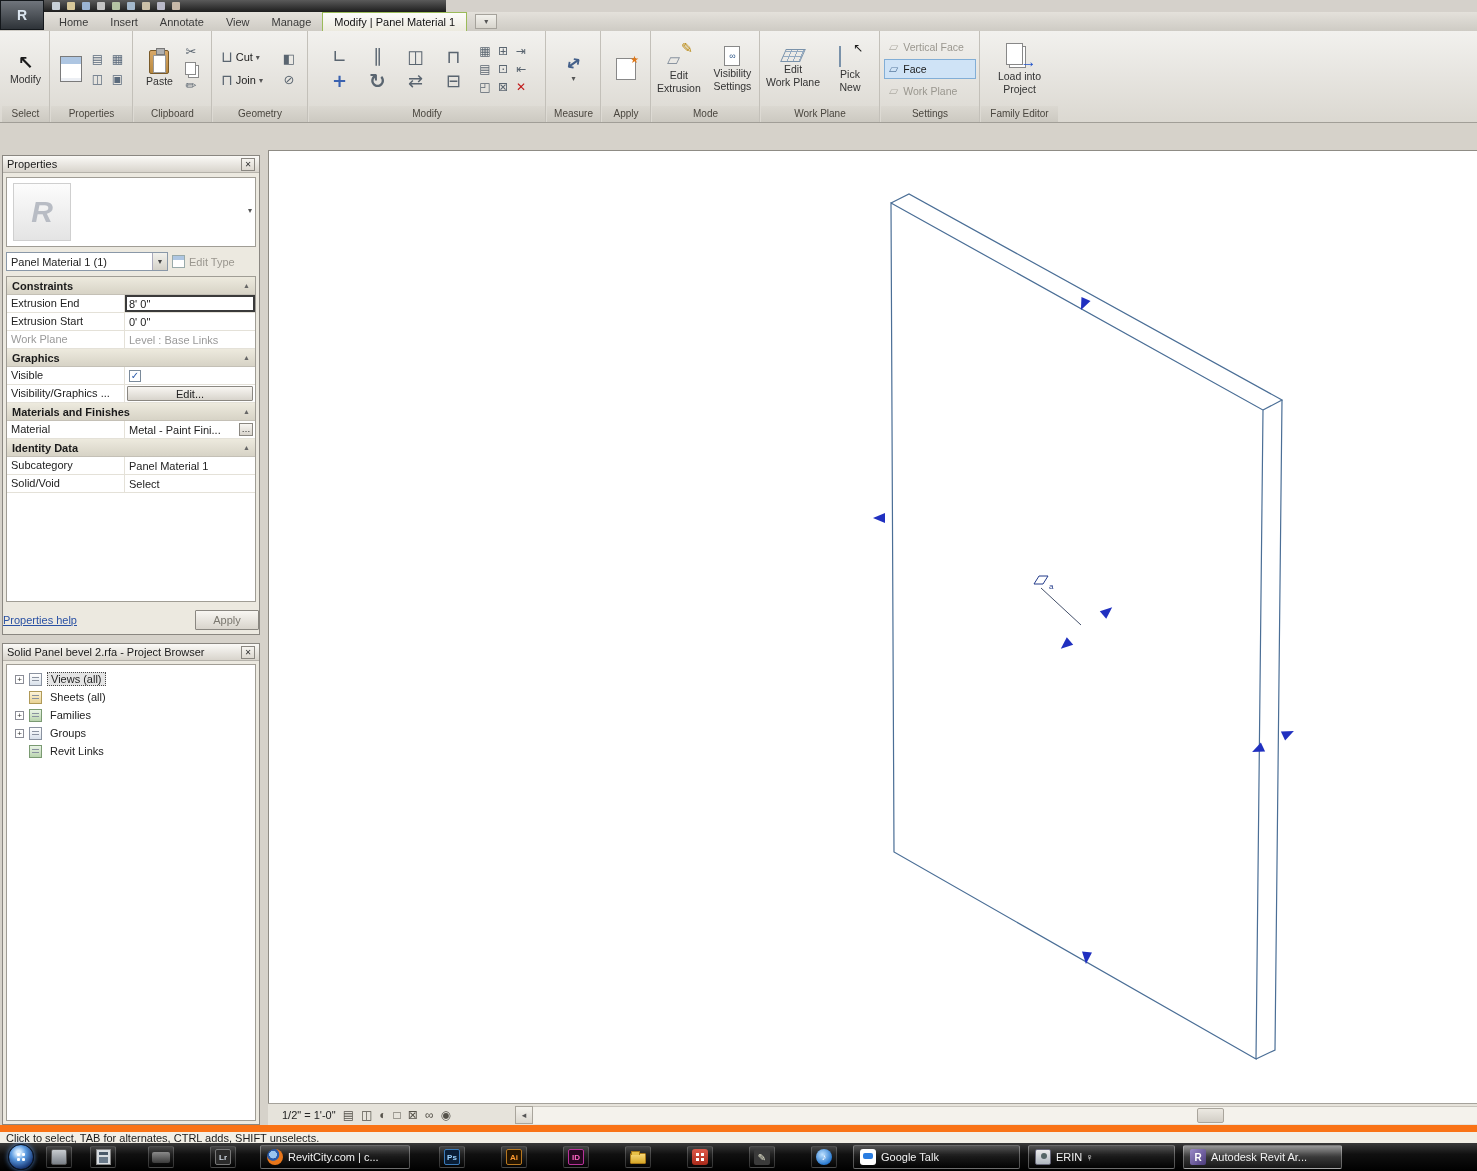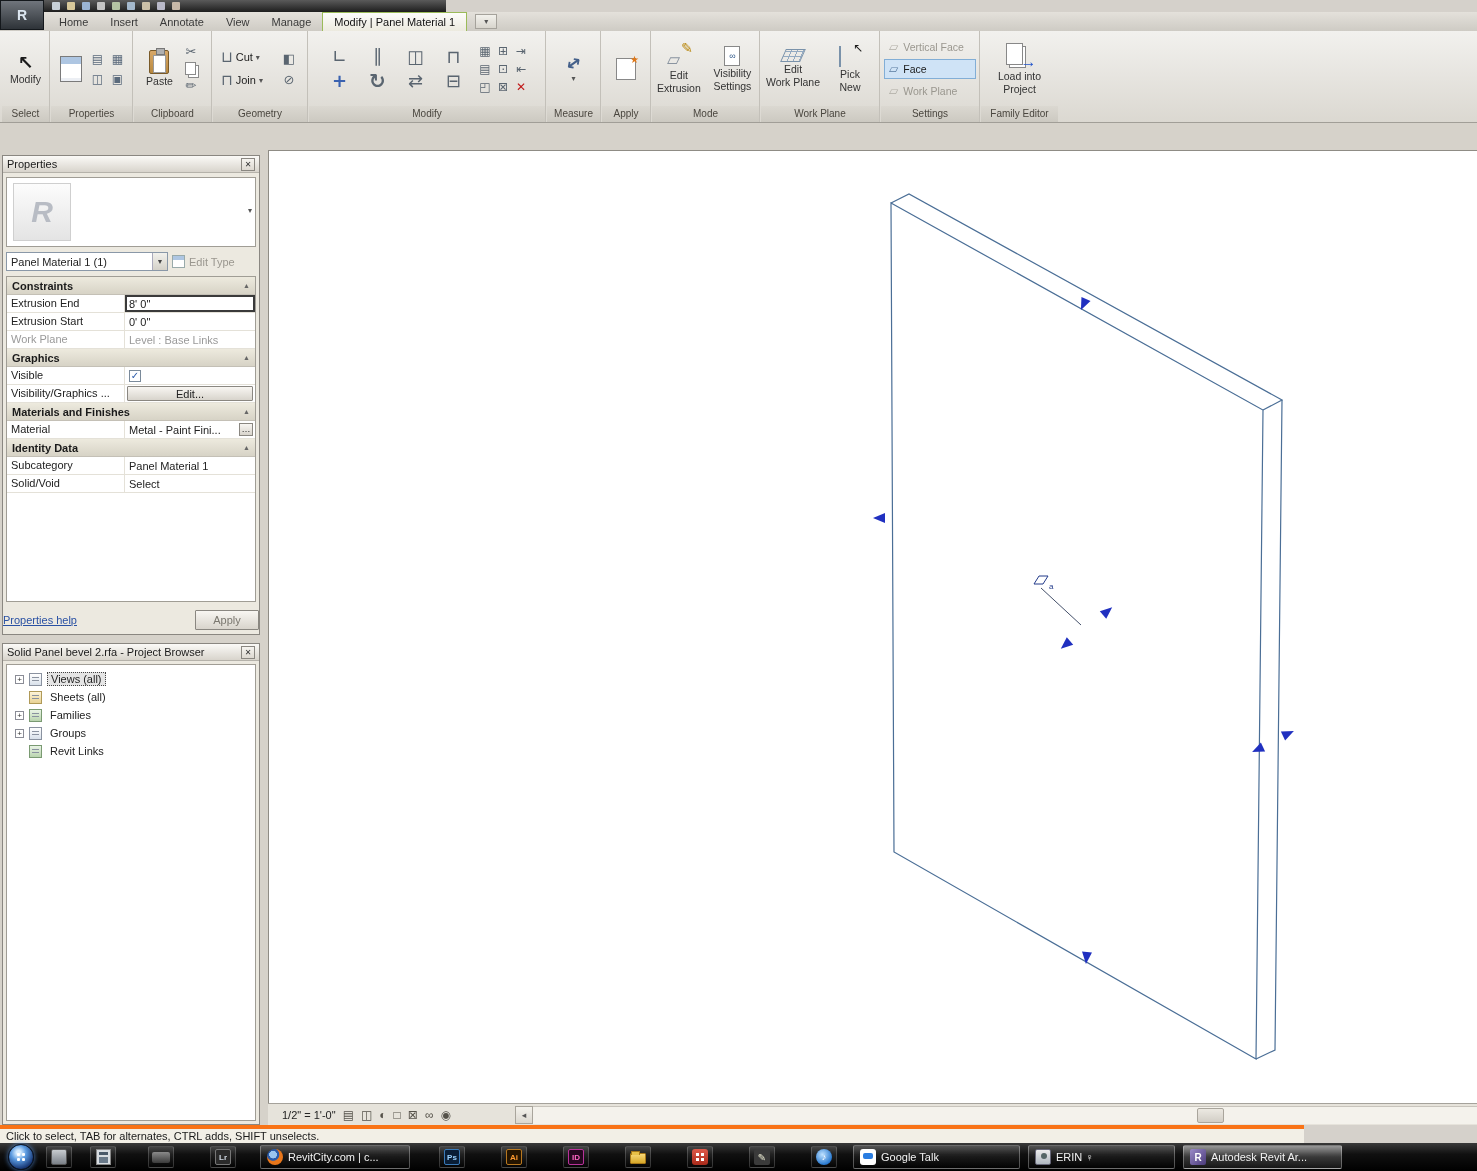--- a/index.html
+++ b/index.html
@@ -104,21 +104,21 @@
 
 .canvas{position:absolute;left:268px;top:27px;width:1209px;height:953px;background:#fff;border-left:1px solid #8f8c85;border-top:1px solid #8f8c85}
 .viewbar{position:absolute;left:268px;top:980px;width:1209px;height:22px;background:#e6e3db;border-top:1px solid #a5a29b}
 .vleft{position:absolute;left:0;top:0;width:247px;height:22px;display:flex;align-items:center;gap:7px;padding-left:14px}
 .vcicon{font-size:12px;color:#55524a}
 .hsb-left{position:absolute;left:247px;top:2px;width:18px;height:18px;background:linear-gradient(#f4f2ec,#dcd8d0);border:1px solid #a9a59c;display:flex;align-items:center;justify-content:center;font-size:9px;color:#555}
 .hsb-track{position:absolute;left:265px;right:0;top:2px;height:18px;background:#f4f2ec;border-top:1px solid #c8c4bc}
 .hsb-thumb{position:absolute;left:664px;top:1px;width:27px;height:15px;background:linear-gradient(#ece9e2,#d2cec6);border:1px solid #a9a59c;border-radius:2px}
 
 
-.statusbar{position:absolute;left:0;top:1125px;width:1304px;height:18px;background:#f2efe6;border-top:4px solid #f97316;display:flex;align-items:center;padding-left:6px;color:#1a1a1a}
+.statusbar{position:absolute;left:0;top:1125px;width:1477px;height:18px;background:#f2efe6;border-top:7px solid #f97316;display:flex;align-items:center;padding-left:6px;color:#1a1a1a}
 .taskbar{position:absolute;left:0;top:1143px;width:1477px;height:28px;background:linear-gradient(#3a3a3a,#101010 40%,#000)}
 .orb{position:absolute;left:8px;top:1px;width:26px;height:26px;border-radius:50%;background:radial-gradient(circle at 40% 32%,#d6ecff 0 10%,#5a9ae0 35%,#1a3a78 72%,#0a1426 100%);border:1px solid #0a1426;box-shadow:0 0 5px rgba(90,150,230,.8)}
 .orb:after{content:"";position:absolute;left:8px;top:8px;width:3px;height:3px;background:#fff;box-shadow:5px 0 #fff,0 5px #fff,5px 5px #fff;border-radius:1px}
 .ticonw{position:absolute;top:3px;width:26px;height:22px;display:flex;align-items:center;justify-content:center;border:1px solid rgba(255,255,255,.18);border-radius:2px;background:linear-gradient(rgba(255,255,255,.12),rgba(0,0,0,.12))}
 .tbtn{position:absolute;top:2px;height:24px;display:flex;align-items:center;gap:5px;padding:0 6px;border:1px solid rgba(255,255,255,.3);border-radius:2px;background:linear-gradient(rgba(255,255,255,.18),rgba(255,255,255,.05) 50%,rgba(0,0,0,.12));color:#f2f2f2;overflow:hidden;white-space:nowrap}
 .tbtn.active{background:linear-gradient(rgba(255,255,255,.5),rgba(255,255,255,.18) 50%,rgba(255,255,255,.08))}
 .adobe{width:16px;height:16px;font-size:8px;font-weight:bold;display:flex;align-items:center;justify-content:center;border-radius:2px;flex:none}
 .ps{background:#0a1e36;color:#9cd3ff;border:1px solid #3a7ab8}
 .ai{background:#241400;color:#ff9a2e;border:1px solid #b87820}
 .id{background:#24081e;color:#ff66c4;border:1px solid #b8329a}

